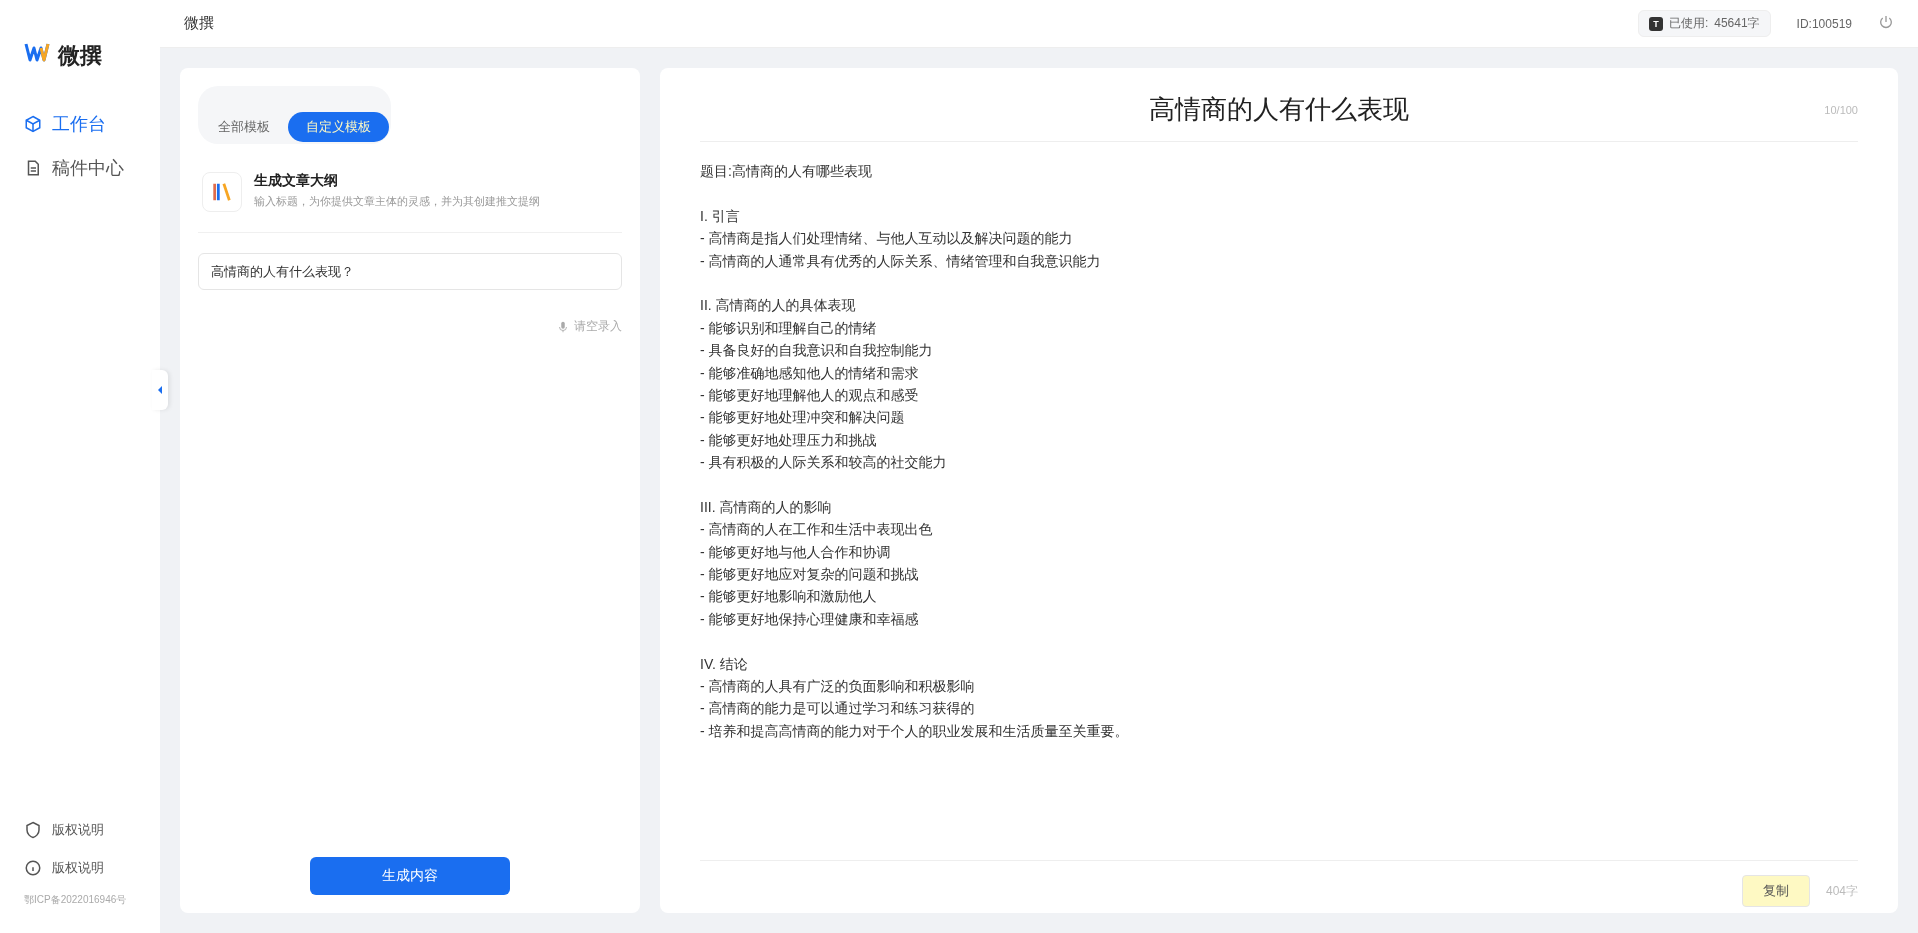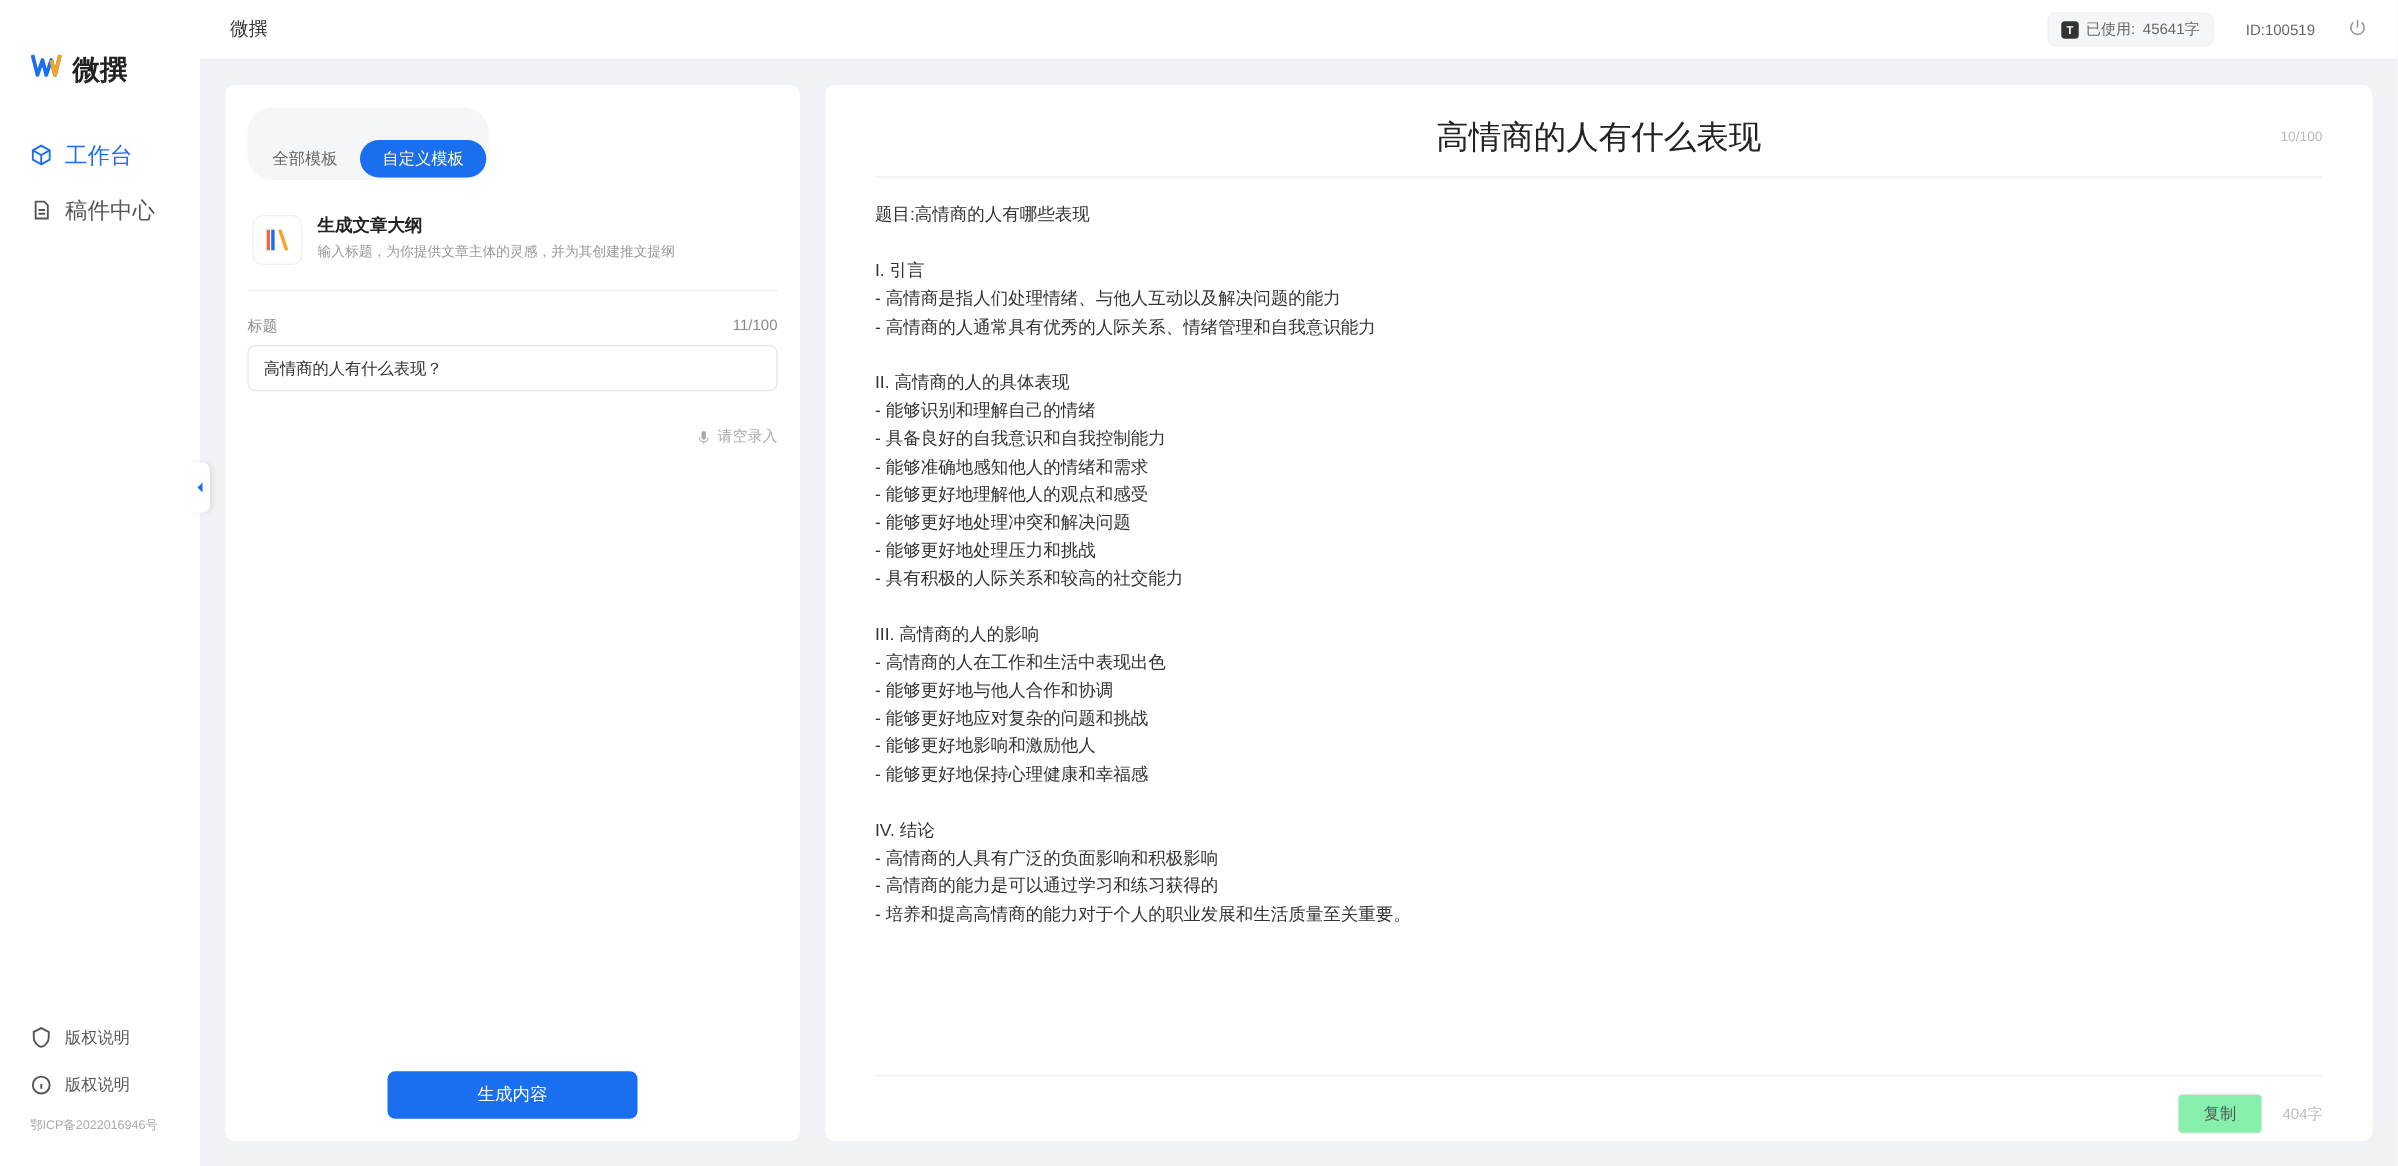--- a/index.html
+++ b/index.html
@@ -273,21 +273,21 @@
 .output-footer {
   display: flex;
   align-items: center;
   justify-content: flex-end;
   gap: 16px;
   padding-top: 14px;
   border-top: 1px solid #eee;
 }
 .copy-btn {
   border: 1px solid #e5e5e5;
-  background: #86efac;
+  background: #fef9c3;
   padding: 6px 20px;
   border-radius: 4px;
   font-size: 13px;
   color: #555;
   cursor: pointer;
 }
 .char-count {
   font-size: 12px;
   color: #bbb;
 }
@@ -385,24 +385,20 @@
                 <path d="M14 3 L20 21" stroke="#f7a623" stroke-width="3"></path>
               </svg>
           </div>
           <div class="template-info">
             <div class="t-title">生成文章大纲</div>
             <div class="t-desc">输入标题，为你提供文章主体的灵感，并为其创建推文提纲</div>
           </div>
         </div>
 
         <div class="field-group">
-          <div class="field-label-row">
-            <span>标题</span>
-            <span>11/100</span>
-          </div>
           <input type="text" class="text-input" value="高情商的人有什么表现？" style="">
         </div>
 
         <div class="voice-row">
           <svg viewBox="0 0 24 24">
               <rect x="9" y="3" width="6" height="12" rx="3"></rect>
               <path d="M6 12 A6 6 0 0 0 18 12 M12 18 L12 21" stroke="#aaa" stroke-width="1.5" fill="none"></path>
             </svg>
           <span>请空录入</span>
         </div>

